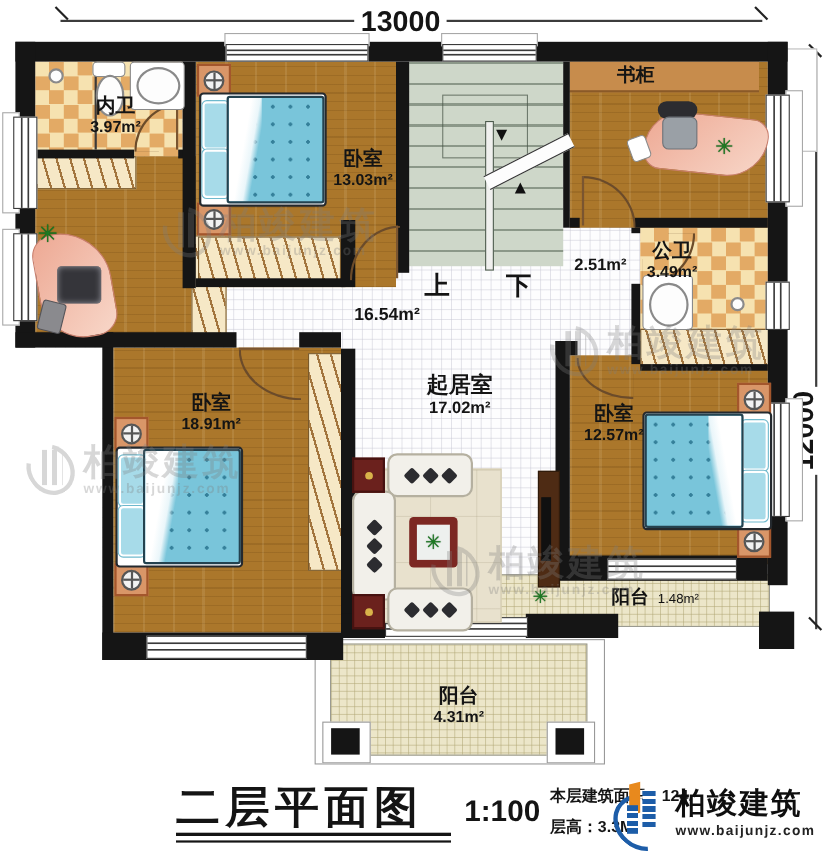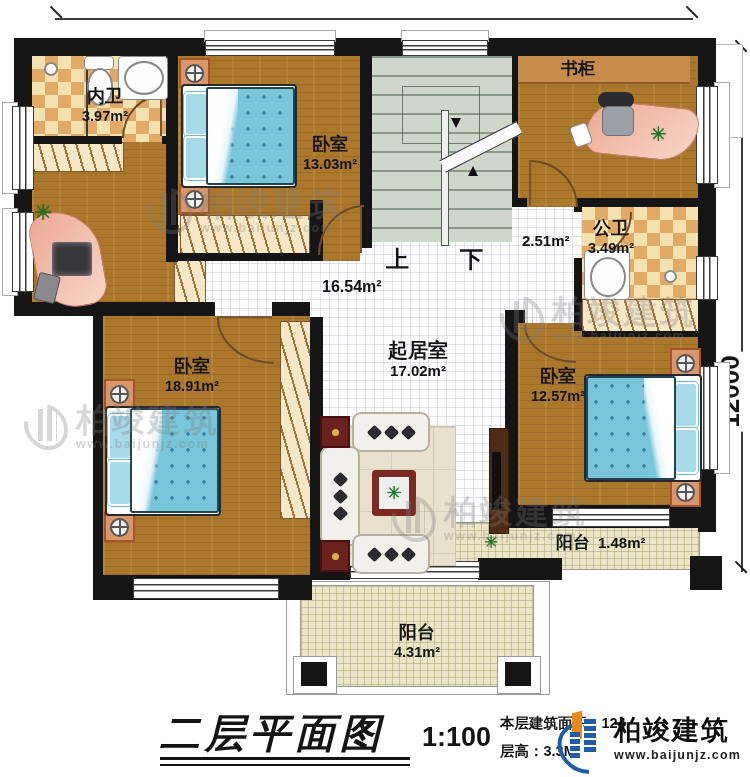--- a/index.html
+++ b/index.html
@@ -56,35 +56,36 @@
   .wmg{position:relative;width:44px;height:50px;flex:0 0 auto;}
   .wmg::before{content:"";position:absolute;inset:1px;border:4px solid #7e7e7e;border-radius:50%;border-top-color:transparent;transform:rotate(-35deg);}
   .wmg::after{content:"";position:absolute;left:14px;top:7px;width:19px;height:32px;background:repeating-linear-gradient(90deg,#7e7e7e 0 5px,rgba(0,0,0,0) 5px 9px);}
   .wmtx{font-size:33px;font-weight:900;letter-spacing:3px;line-height:1.05;}
   .wmurl{font-size:12.5px;font-weight:bold;letter-spacing:1.6px;}
   
   .dimline{background:#3c3c3c;}
   .dimtick{background:#222;width:16px;height:2.2px;transform:rotate(45deg);}
   .dimnum{font-size:26px;font-weight:bold;color:#141414;background:#fff;padding:0 6px;}
   
-  .ptitle{font-size:40px;font-weight:bold;letter-spacing:5px;color:#141414;font-style:italic;}
+  .ptitle{font-size:40px;font-weight:bold;letter-spacing:5px;color:#141414;}
   .pscale{font-size:27px;font-weight:bold;color:#141414;}
   .pinfo{font-size:14.5px;font-weight:bold;color:#141414;white-space:nowrap;}
   .brandname{font-size:27px;font-weight:900;letter-spacing:2px;color:#0e0e0e;}
   .brandurl{font-size:12.5px;font-weight:bold;letter-spacing:1.2px;color:#222;}
   .tri{width:0;height:0;}
 </style>
 </head>
 <body>
 
 <div class="canvas">
 
   <div class="abs dimline" style="left:55px;top:18px;width:638px;height:2px;"></div>
   <div class="abs dimtick" style="left:48px;top:11px;"></div>
   <div class="abs dimtick" style="left:684px;top:11px;"></div>
+  <div class="abs dimnum" style="left:322px;top:4px;">13000</div>
   <div class="abs dimline" style="left:741px;top:48px;width:2px;height:524px;"></div>
   <div class="abs dimtick" style="left:733px;top:45px;"></div>
   <div class="abs dimtick" style="left:733px;top:566px;"></div>
   <div class="abs dimnum" style="left:690px;top:376px;transform:rotate(-90deg);transform-origin:center;padding:0 4px;">12000</div>
   <div class="abs" style="left:701px;top:44px;width:40px;height:92px;border:1px solid #bbb;background:#fff;"></div>
 
   <div class="abs halltile" style="left:32px;top:56px;width:666px;height:504px;"></div>
 
   <div class="abs checker" style="left:32px;top:56px;width:134px;height:86px;"></div>
   <div class="abs wood" style="left:32px;top:142px;width:146px;height:168px;"></div>
@@ -291,21 +292,21 @@
   <div class="abs rlabel" style="left:147px;top:356px;width:90px;">
     <span class="nm">卧室</span>
     <span class="ar">18.91m²</span>
   </div>
   <div class="abs rlabel" style="left:513px;top:366px;width:90px;">
     <span class="nm">卧室</span>
     <span class="ar">12.57m²</span>
   </div>
   <div class="abs" style="left:556px;top:531px;display:flex;align-items:baseline;gap:8px;">
     <span style="font-size:17px;font-weight:bold;">阳台</span>
-    <span style="font-size:15px;font-weight:bold;">1.48m²</span>
+    <span style="font-size:12px;font-weight:normal;">1.48m²</span>
   </div>
   <div class="abs rlabel" style="left:377px;top:622px;width:80px;">
     <span class="nm">阳台</span>
     <span class="ar">4.31m²</span>
   </div>
 
   <div class="abs wm" style="left:148px;top:186px;">
     <div class="wmg"></div>
     <div>
         <div class="wmtx">柏竣建筑</div>

